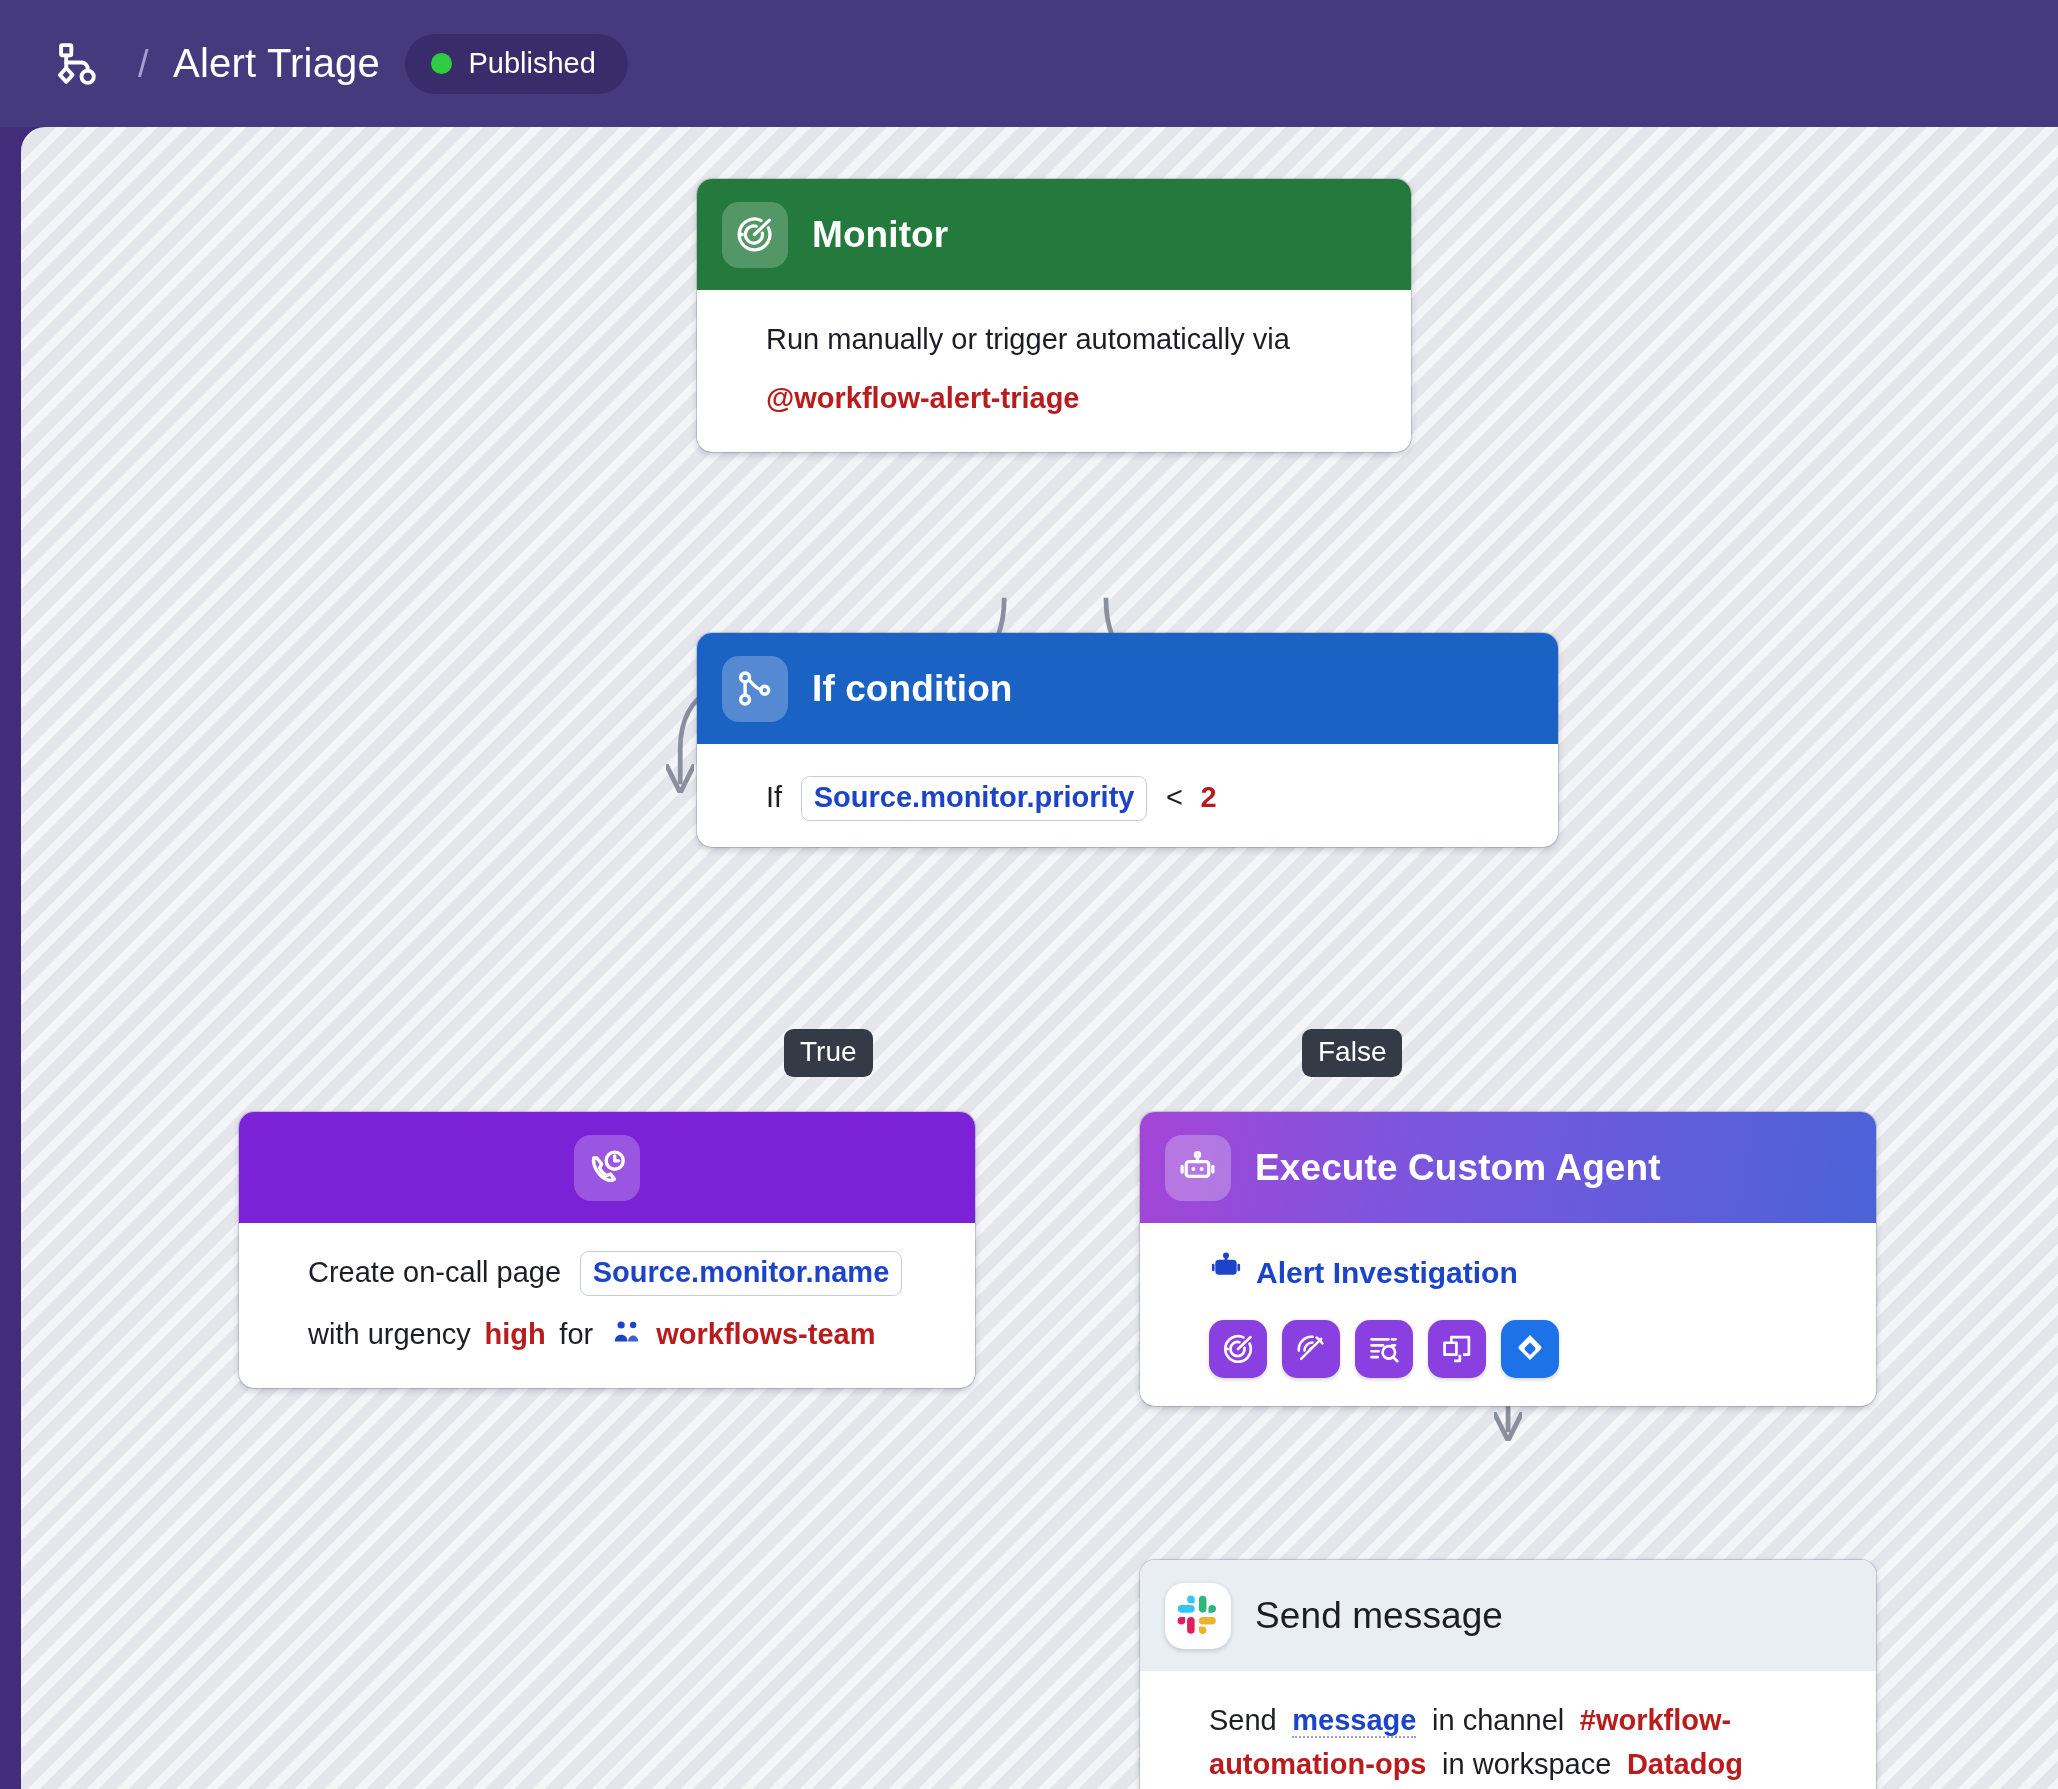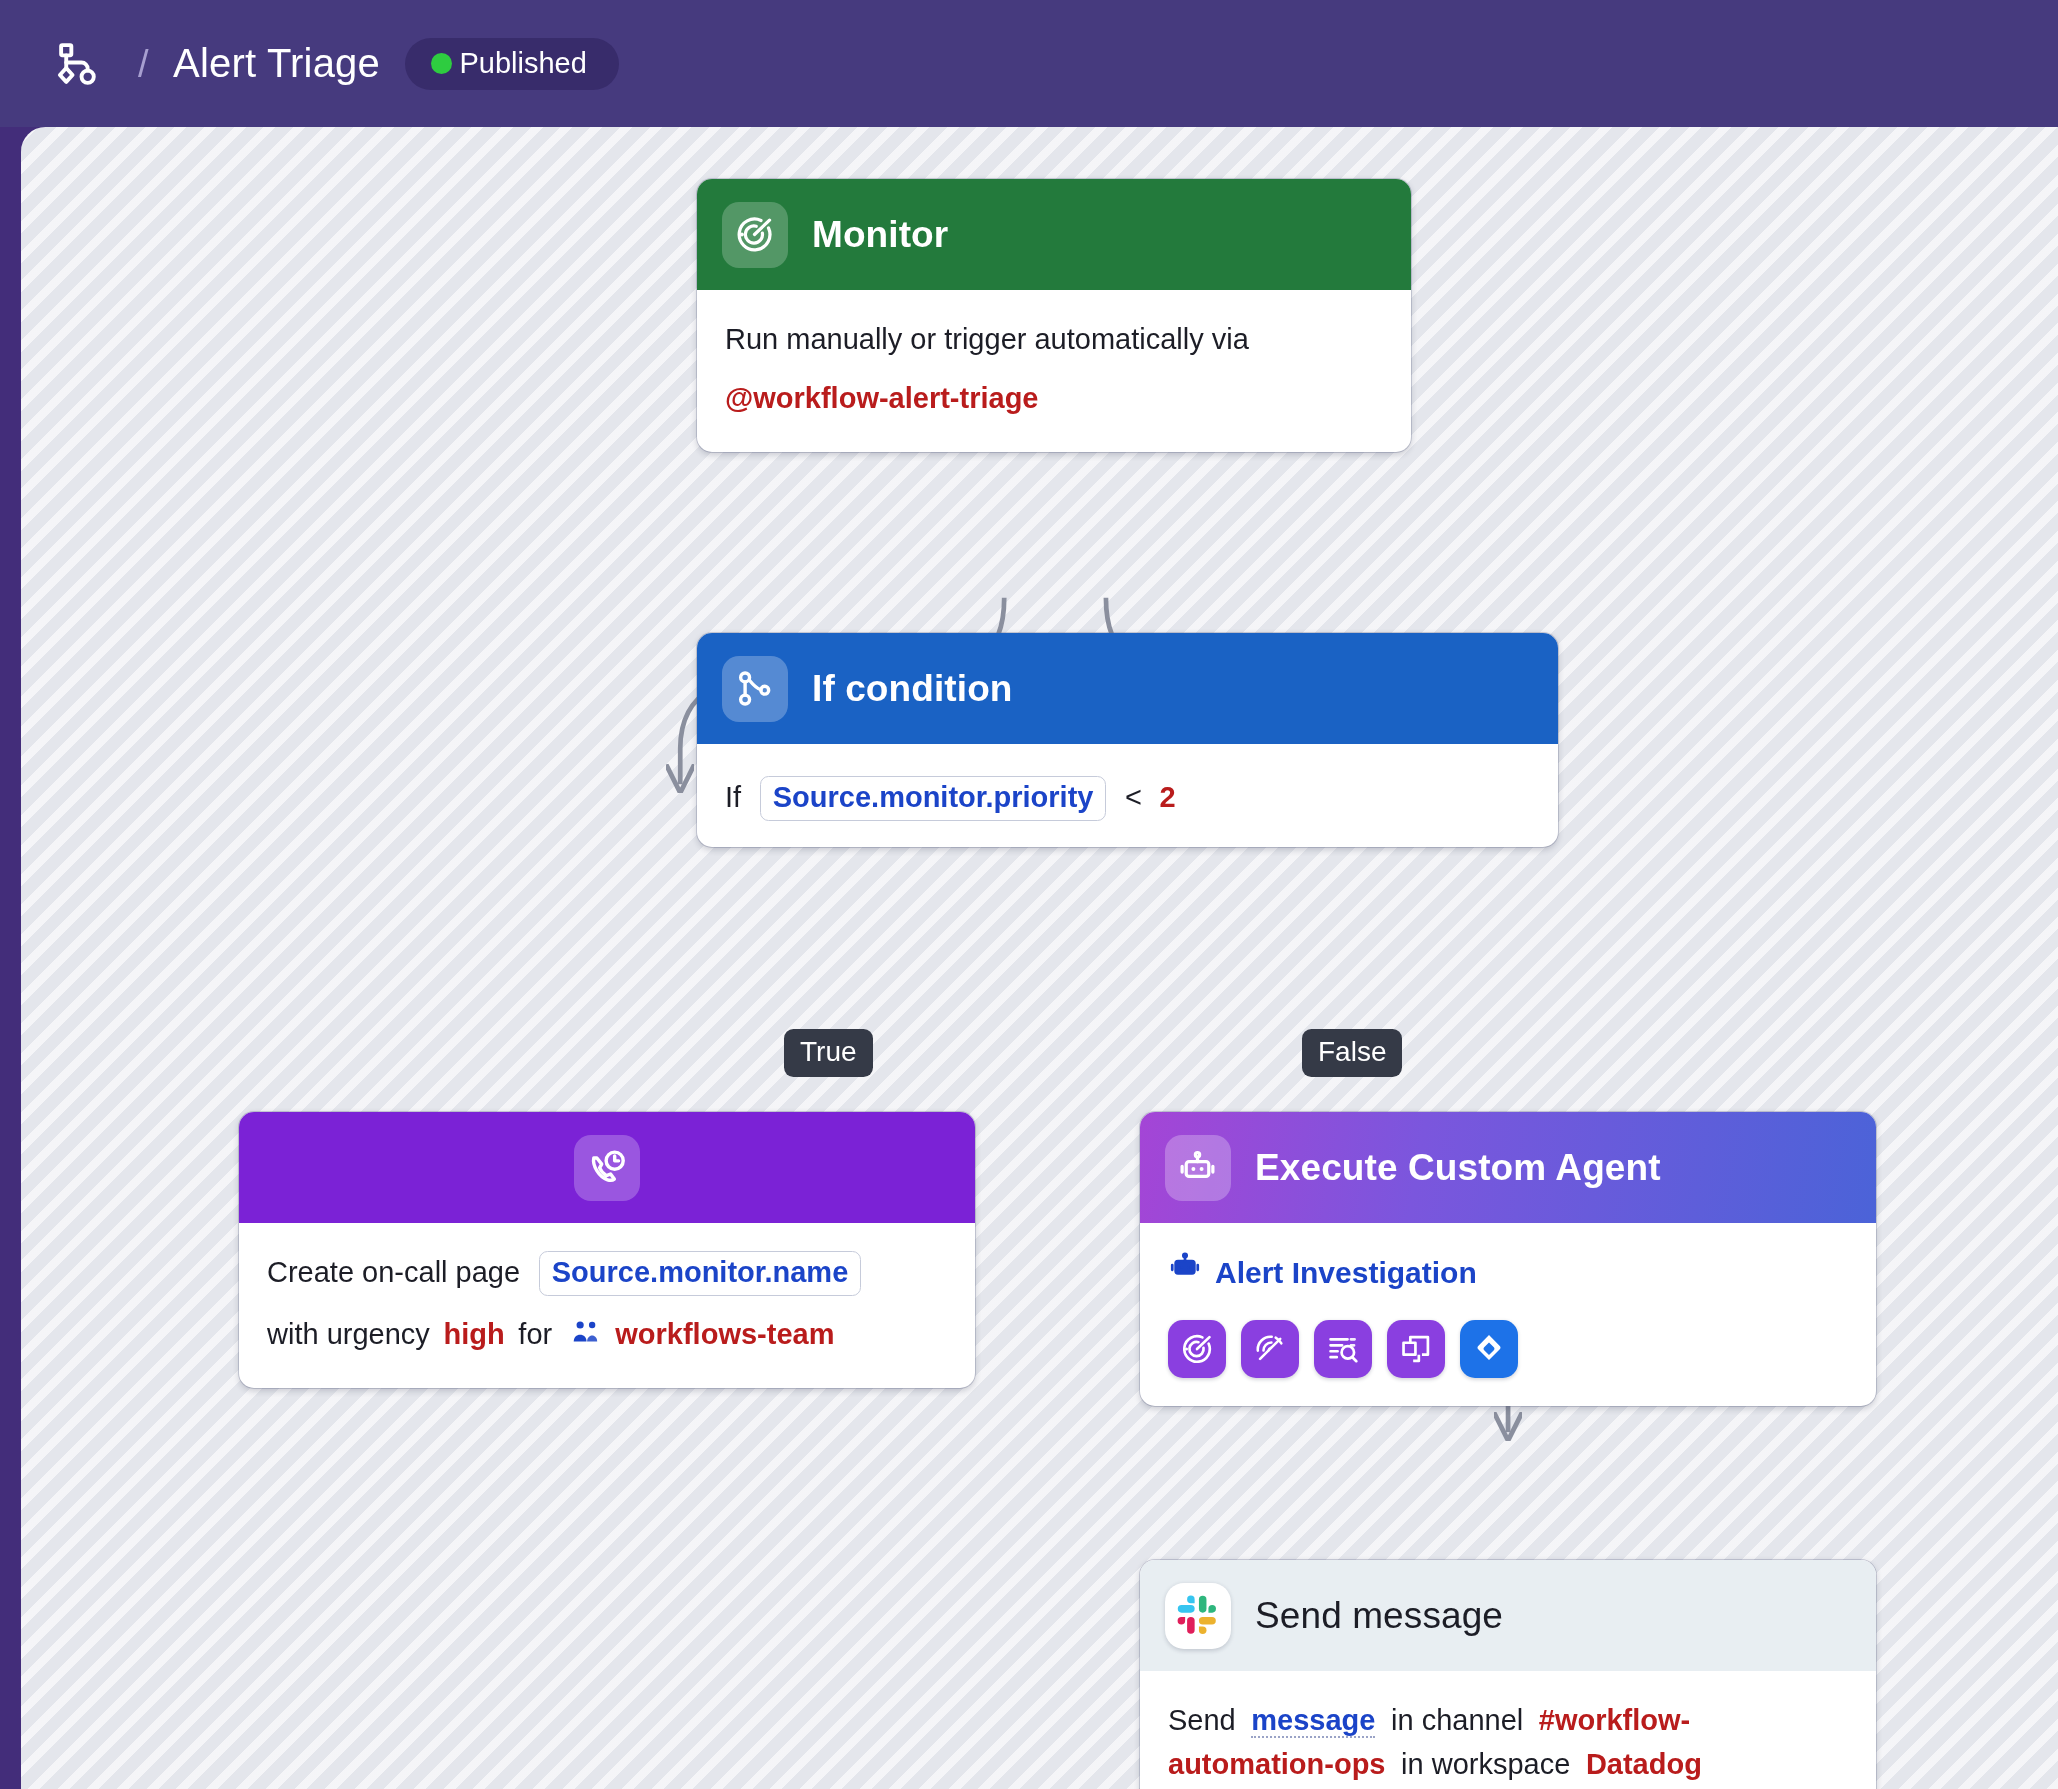--- a/index.html
+++ b/index.html
@@ -33,27 +33,27 @@
   }
   .wf-title {
     color: #FFFFFF;
     font-size: 40px;
     font-weight: 400;
     letter-spacing: 0.2px;
     white-space: nowrap;
   }
   .status-pill {
     margin-left: 24.5px;
-    height: 52px;
+    height: 60px;
     border-radius: 30px;
     background: #382C6B;
     display: flex;
     align-items: center;
     padding: 0 32px 0 26px;
-    gap: 8px;
+    gap: 17px;
   }
   .status-dot {
     width: 21px; height: 21px;
     border-radius: 50%;
     background: #2ECC40;
     flex: none;
   }
   .status-text {
     color: #FFFFFF;
     font-size: 29px;
@@ -110,20 +110,21 @@
     color: #FFFFFF;
     letter-spacing: 0.1px;
     white-space: nowrap;
   }
   .node-body {
     padding: 28px 28px 32px 28px;
     font-size: 29px;
     line-height: 1.50;
     color: #1C1D26;
     font-weight: 400;
+    margin-left: 41px;
   }
   .lnk { color: #b91c1c; font-weight: 700; }
   .lnk-dot { color: #1B44C8; font-weight: 700; border-bottom: 2.8px dotted #9AA3C6; }
   .token {
     display: inline-block;
     border: 0.9px solid #C6CBDA;
     border-radius: 8.5px;
     padding: 1.9px 11.3px 4.7px 11.3px;
     background: #FFFFFF;
     color: #1B44C8;

